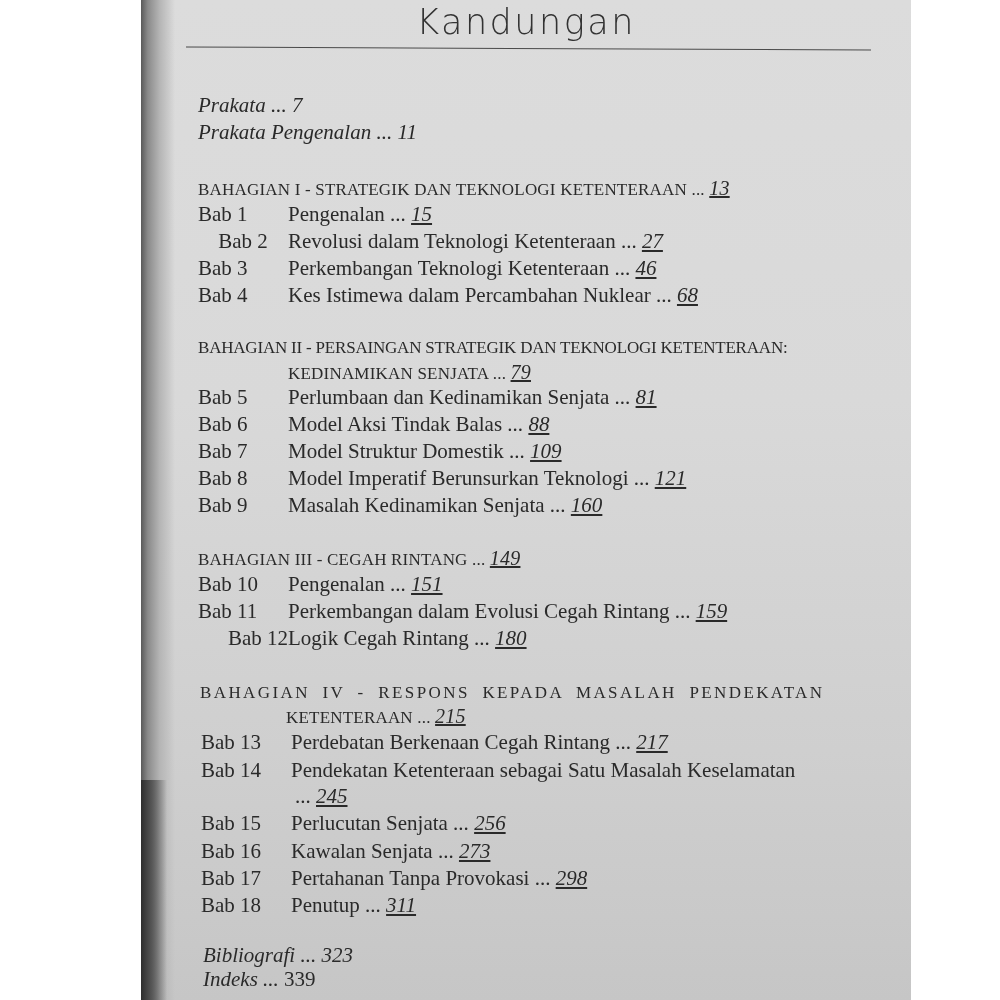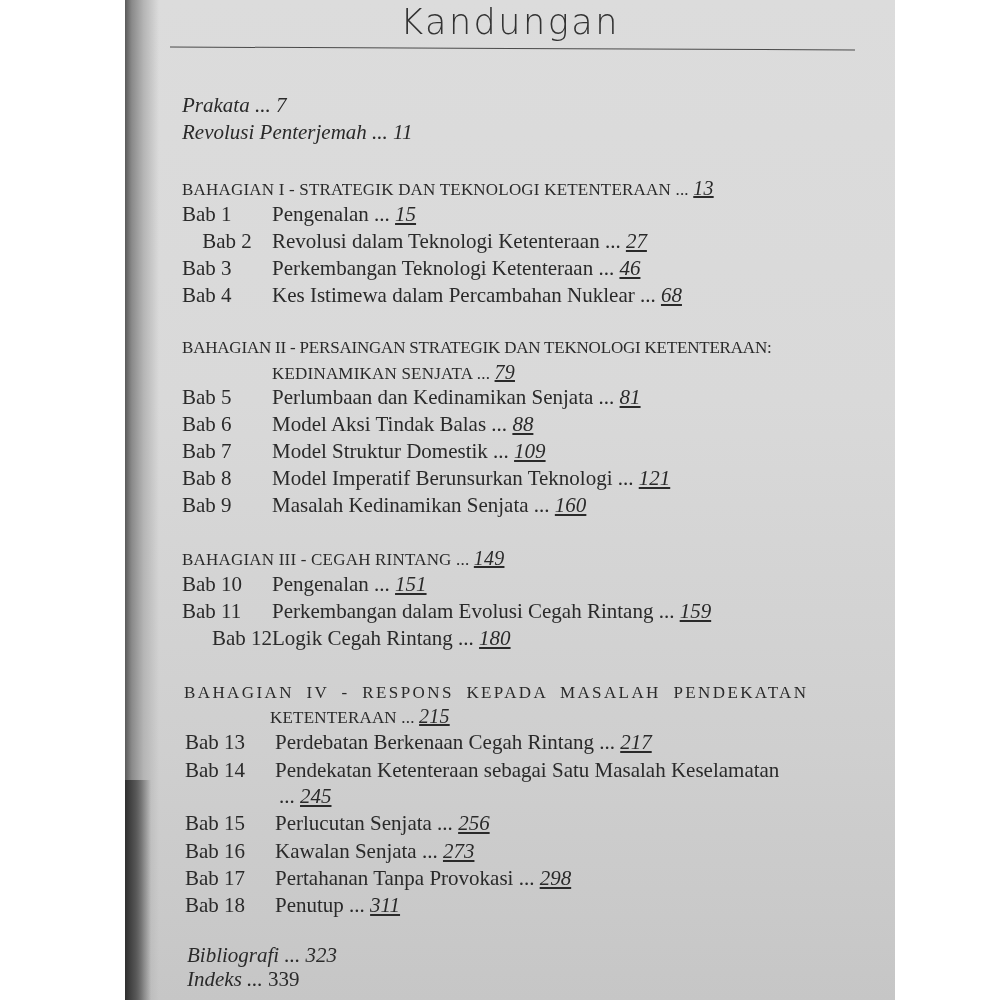--- a/index.html
+++ b/index.html
@@ -3,21 +3,21 @@
 <meta charset="utf-8">
 <style>
   html, body { margin: 0; padding: 0; }
   body {
     width: 1000px; height: 1000px; background: #ffffff;
     position: relative; overflow: hidden;
     font-family: "Liberation Serif", "DejaVu Serif", serif;
     color: #2a2a2a;
   }
   .page {
-    position: absolute; left: 125px; top: 0; width: 770px; height: 1000px;
+    position: absolute; left: 141px; top: 0; width: 770px; height: 1000px;
     background: linear-gradient(180deg, #dcdcdc 0%, #d9d9d9 40%, #cfcfcf 75%, #c6c6c6 100%);
     overflow: hidden;
   }
   .gutter {
     position: absolute; left: 0; top: 0; width: 34px; height: 1000px;
     background: linear-gradient(90deg, #5a5a5a 0%, #8a8a8a 20%, #b5b5b5 55%, rgba(210,210,210,0) 100%);
   }
   .gutter-bottom {
     position: absolute; left: 0; top: 780px; width: 26px; height: 220px;
     background: linear-gradient(90deg, #2e2e2e 0%, #555 40%, rgba(150,150,150,0) 100%);
@@ -48,21 +48,21 @@
   <div class="gutter-bottom"></div>
 
   <div class="title">Kandungan</div>
   <div class="title-rule"></div>
 
   <div class="line it" style="left:57px; top:92px;">
     <span>Prakata ...</span>
     <span>7</span>
   </div>
   <div class="line it" style="left:57px; top:119px;">
-    <span>Revolusi Penterjemah ...</span>
+    <span>Prakata Pengenalan ...</span>
     <span>11</span>
   </div>
 
   <div class="line part" style="left:57px; top:175px;">
     <span>BAHAGIAN I - STRATEGIK DAN TEKNOLOGI KETENTERAAN ...</span>
     <span class="pg" style="font-size:20px;">13</span>
   </div>
   <div class="line" style="left:57px; top:201px;">
     <span class="babnum">Bab 1</span><span>Pengenalan ...</span> <span class="pg">15</span>
   </div>

